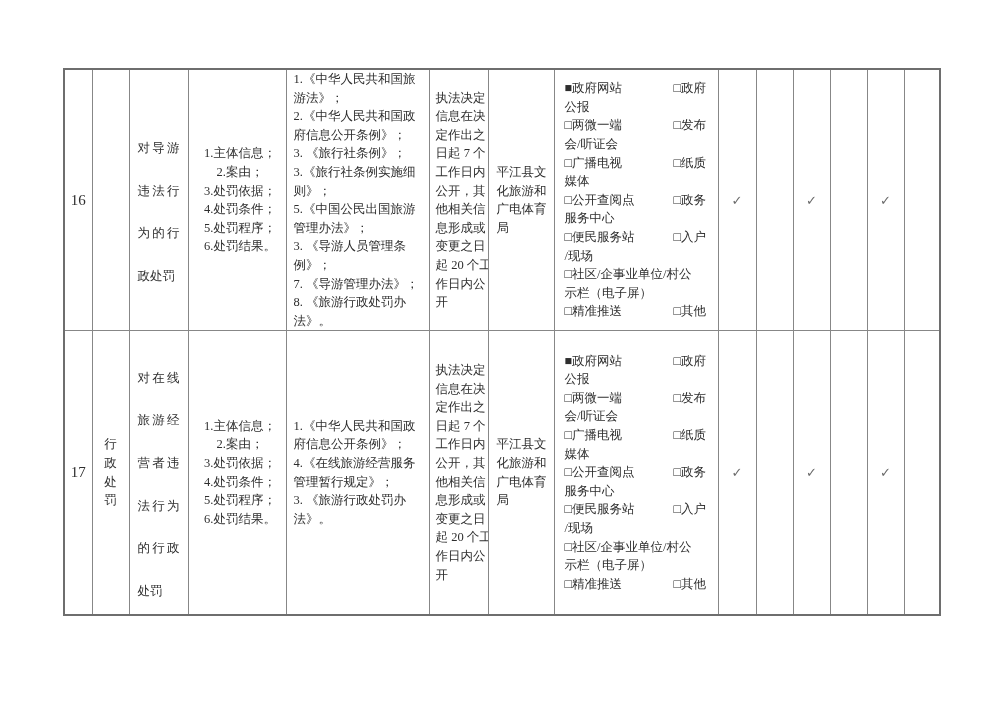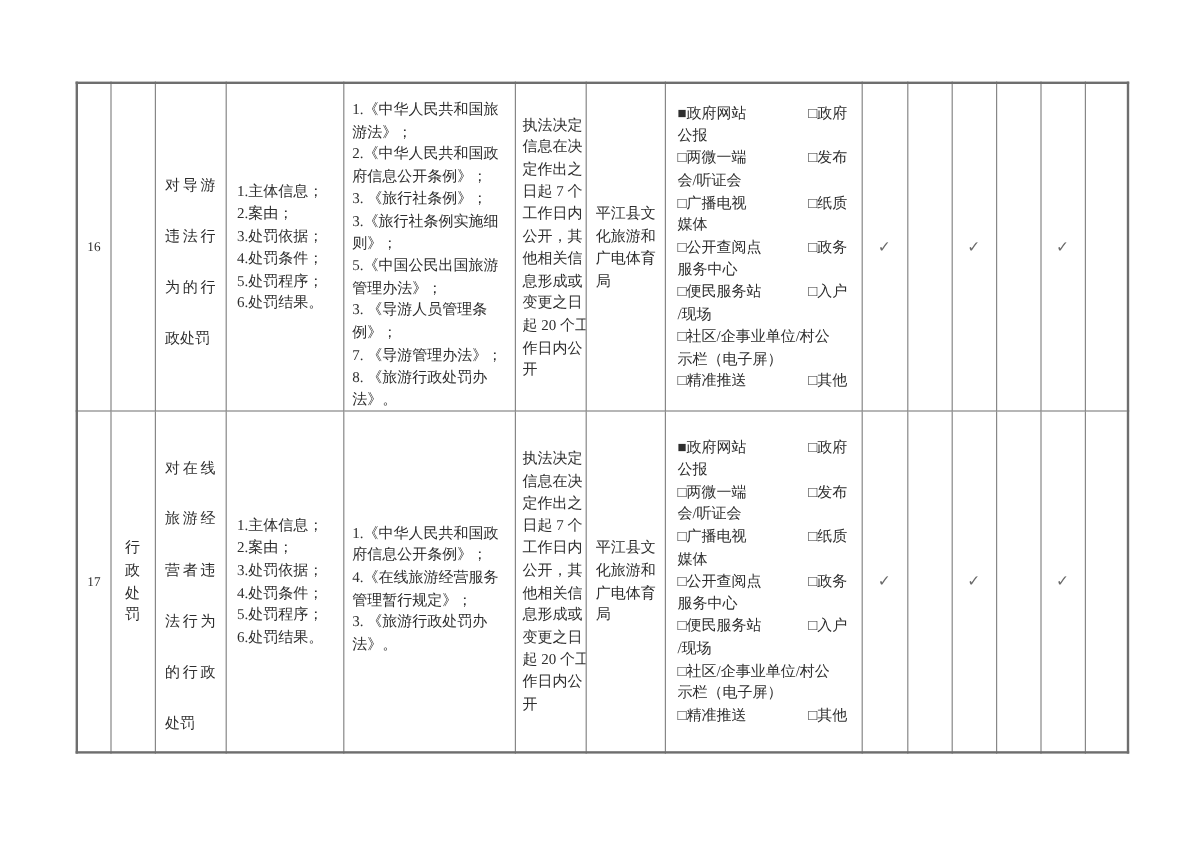--- a/index.html
+++ b/index.html
@@ -38,37 +38,37 @@
   .cellbox {
     display: flex;
     flex-direction: column;
     justify-content: center;
     height: 100%;
     font-size: 12.5px;
     line-height: 18.6px;
   }
   .line { white-space: nowrap; }
   
-  .td-no { text-align: center; font-size: 11px; }
+  .td-no { text-align: center; font-size: 15px; }
   
   .td-cat .cellbox { padding: 0 2px; }
   .td-cat .line { text-align: center; white-space: normal; }
   
   .td-name .cellbox { padding: 0 8px; }
   .td-name .line {
     text-align: justify;
     text-align-last: justify;
     white-space: normal;
     margin-top: 24px;
   }
   .td-name .line:last-child { text-align-last: left; }
   
-  .td-content .cellbox { padding: 0 3px 0 9px; }
-  
-  .td-legal .cellbox { padding: 12px 3px 0 7px; }
+  .td-content .cellbox { padding: 0 3px 0 9px; align-items: center; }
+  
+  .td-legal .cellbox { padding: 0 3px 0 7px; }
   
   .td-time .cellbox { padding: 0 2px 0 6px; }
   
   .td-agency .cellbox { padding: 0 3px 0 8px; }
   
   .td-channels .cellbox { padding: 0 4px 0 10px; }
   .cl { display: inline-block; width: 99px; }
   .cr { display: inline-block; margin-left: 10px; }
   
   .td-check {

